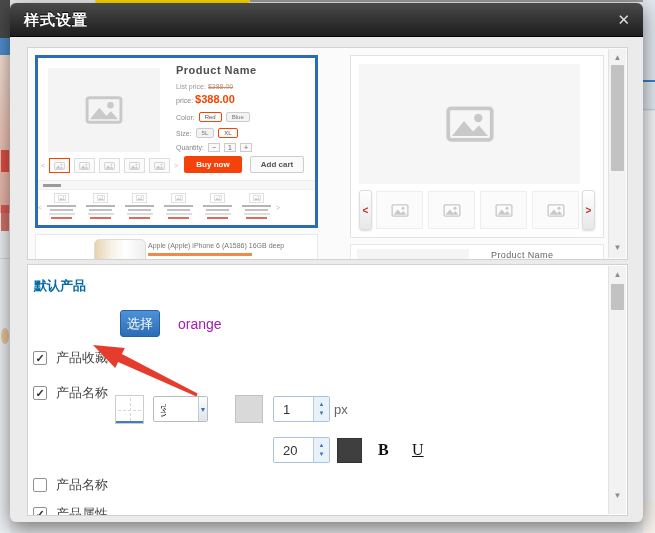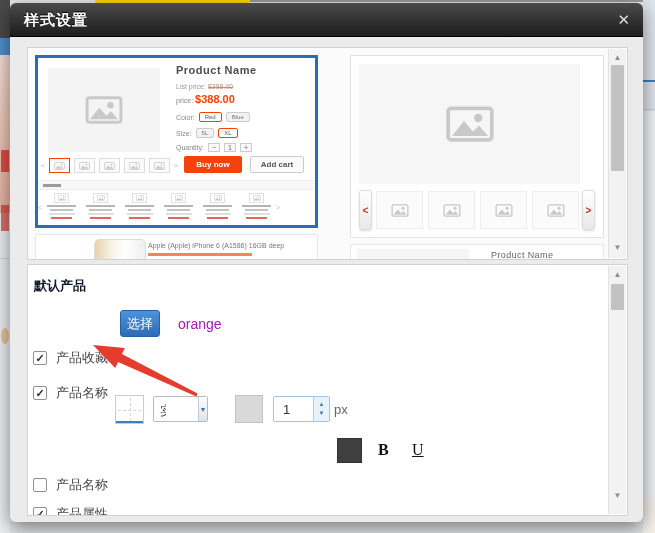--- a/index.html
+++ b/index.html
@@ -107,21 +107,21 @@
   .t3-phone { left:58px; top:4px; width:52px; height:30px; border:1px solid #e0dcd2; border-radius:5px;
               background:linear-gradient(90deg,#e8d3ae,#f7f3ea 35%,#ffffff 60%,#efefef); }
   .t3-title { left:112px; top:7px; font-size:7px; color:#777; }
   .t3-orange { left:112px; top:18px; width:104px; height:3px; background:#f08a4b; }
 
   
   .t4-img  { left:6px; top:4px; width:112px; height:24px; background:#f5f5f5; }
   .t4-name { left:140px; top:5px; font-size:9px; color:#666; letter-spacing:.4px; }
 
   
-  .f-heading { left:6px; top:12px; font-size:13px; color:#0f172a; font-weight:600; }
+  .f-heading { left:6px; top:12px; font-size:13px; color:#0369a1; font-weight:600; }
   .f-select-btn { left:92px; top:45px; width:40px; height:27px; border:1px solid #28619f; border-radius:3px;
                   background:linear-gradient(#4d93d8,#2d6cb8); color:#fff; font-size:13px; cursor:pointer; }
   .f-selected { left:150px; top:51px; font-size:14px; color:#a21caf; }
   .f-check-row { position:absolute; left:5px; display:flex; align-items:center; gap:9px; cursor:pointer; }
   .cb { width:14px; height:14px; border:1px solid #919191; border-radius:2px; background:#fff;
         font-size:11px; font-weight:bold; color:#333; line-height:1; }
   .cb-label { font-size:13px; color:#444; font-weight:400; }
 
   .border-picker { left:87px; top:130px; width:29px; height:29px; background:#fff; border:1px solid #ccc; }
   .bp-v { position:absolute; left:50%; top:2px; bottom:2px; border-left:1px dashed #d5d5d5; }
@@ -408,20 +408,27 @@
       <div class="abs swatch1"></div>
       <div class="spin spin-border">
         <span class="spin-val">1</span>
         <span class="spin-btns">
           <span>▲</span>
           <span>▼</span>
         </span>
       </div>
       <span class="abs px-label">px</span>
 
+      <div class="spin spin-font">
+        <span class="spin-val">20</span>
+        <span class="spin-btns">
+          <span>▲</span>
+          <span>▼</span>
+        </span>
+      </div>
       <div class="abs swatch2"></div>
       <span class="abs b-btn">B</span>
       <span class="abs u-btn">U</span>
 
       <div class="f-check-row" style="top:211px;">
         <span class="cb center"></span>
         <span class="cb-label">产品名称</span>
       </div>
 
       <div class="f-check-row" style="top:240px;">

